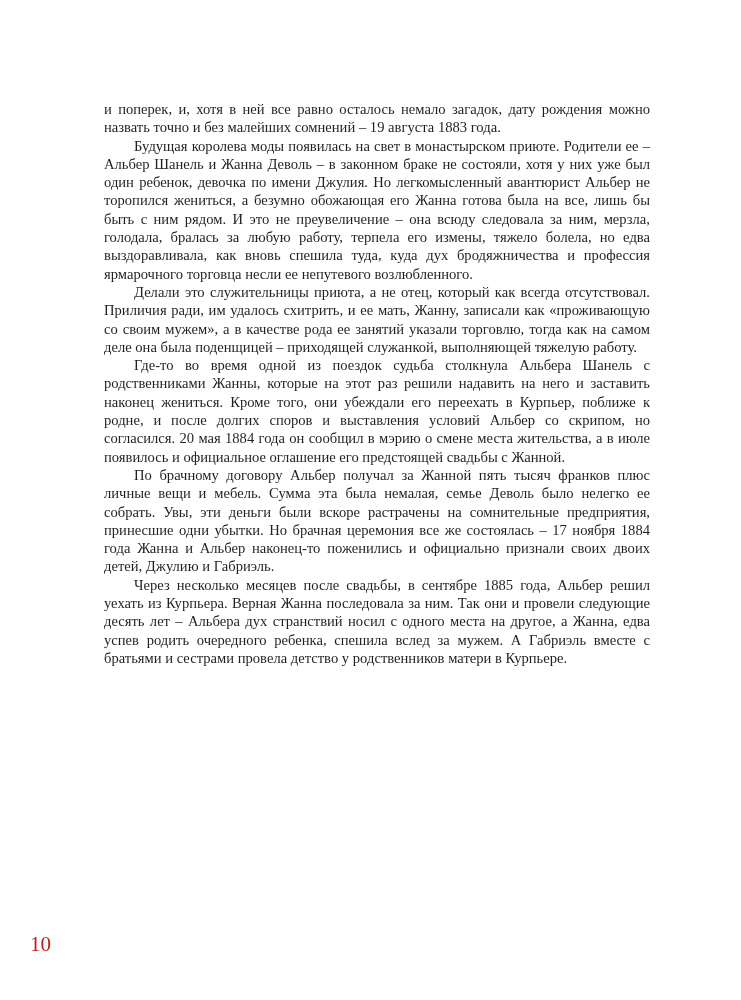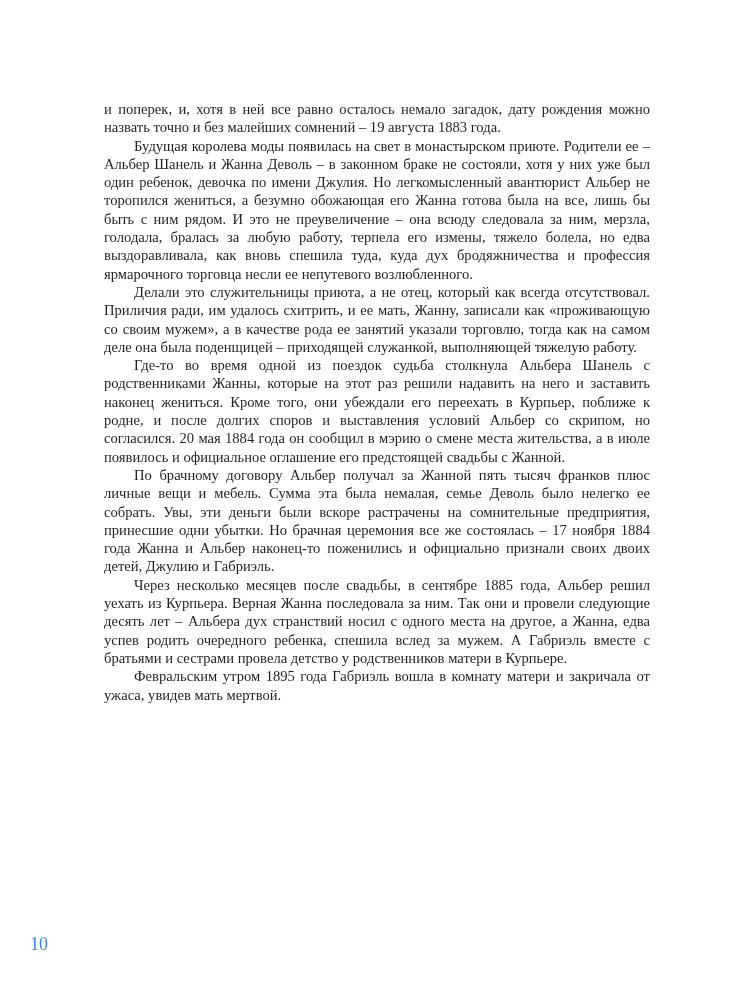--- a/index.html
+++ b/index.html
@@ -35,33 +35,32 @@
       margin: 0;
       text-indent: 0;
     }
     .text-block p.indent {
       text-indent: 30px;
     }
     .page-number {
       position: absolute;
       left: 30px;
       top: 932px;
-      font-size: 18px;
+      font-size: 21px;
       line-height: 24px;
       font-family: "Liberation Serif", "DejaVu Serif", serif;
-      color: #3b82f6;
+      color: #b91c1c;
     }
   </style>
 </head>
 <body>
 
 <div class="page">
   <div class="text-block">
     <p>и поперек, и, хотя в ней все равно осталось немало загадок, дату рождения можно назвать точно и без малейших сомнений – 19 августа 1883 года.</p>
     <p class="indent">Будущая королева моды появилась на свет в монастырском приюте. Родители ее – Альбер Шанель и Жанна Деволь – в законном браке не состояли, хотя у них уже был один ребенок, девочка по имени Джулия. Но легкомысленный авантюрист Альбер не торопился жениться, а безумно обожающая его Жанна готова была на все, лишь бы быть с ним рядом. И это не преувеличение – она всюду следовала за ним, мерзла, голодала, бралась за любую работу, терпела его измены, тяжело болела, но едва выздоравливала, как вновь спешила туда, куда дух бродяжничества и профессия ярмарочного торговца несли ее непутевого возлюбленного.</p>
     <p class="indent">Делали это служительницы приюта, а не отец, который как всегда отсутствовал. Приличия ради, им удалось схитрить, и ее мать, Жанну, записали как «проживающую со своим мужем», а в качестве рода ее занятий указали торговлю, тогда как на самом деле она была поденщицей – приходящей служанкой, выполняющей тяжелую работу.</p>
     <p class="indent">Где-то во время одной из поездок судьба столкнула Альбера Шанель с родственниками Жанны, которые на этот раз решили надавить на него и заставить наконец жениться. Кроме того, они убеждали его переехать в Курпьер, поближе к родне, и после долгих споров и выставления условий Альбер со скрипом, но согласился. 20 мая 1884 года он сообщил в мэрию о смене места жительства, а в июле появилось и официальное оглашение его предстоящей свадьбы с Жанной.</p>
     <p class="indent">По брачному договору Альбер получал за Жанной пять тысяч франков плюс личные вещи и мебель. Сумма эта была немалая, семье Деволь было нелегко ее собрать. Увы, эти деньги были вскоре растрачены на сомнительные предприятия, принесшие одни убытки. Но брачная церемония все же состоялась – 17 ноября 1884 года Жанна и Альбер наконец-то поженились и официально признали своих двоих детей, Джулию и Габриэль.</p>
     <p class="indent">Через несколько месяцев после свадьбы, в сентябре 1885 года, Альбер решил уехать из Курпьера. Верная Жанна последовала за ним. Так они и провели следующие десять лет – Альбера дух странствий носил с одного места на другое, а Жанна, едва успев родить очередного ребенка, спешила вслед за мужем. А Габриэль вместе с братьями и сестрами провела детство у родственников матери в Курпьере.</p>
-    <p class="indent">Февральским утром 1895 года Габриэль вошла в комнату матери и закричала от ужаса, увидев мать мертвой.</p>
   </div>
   <div class="page-number">10</div>
 </div>
 
 </body></html>

